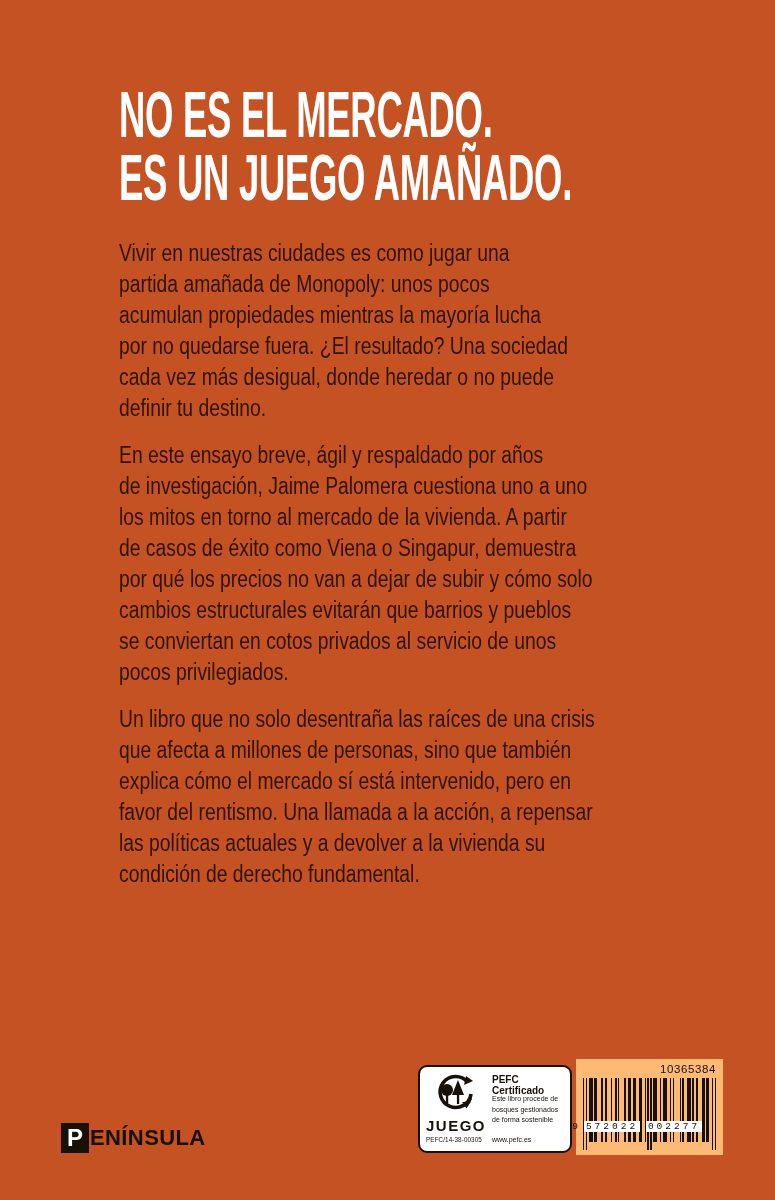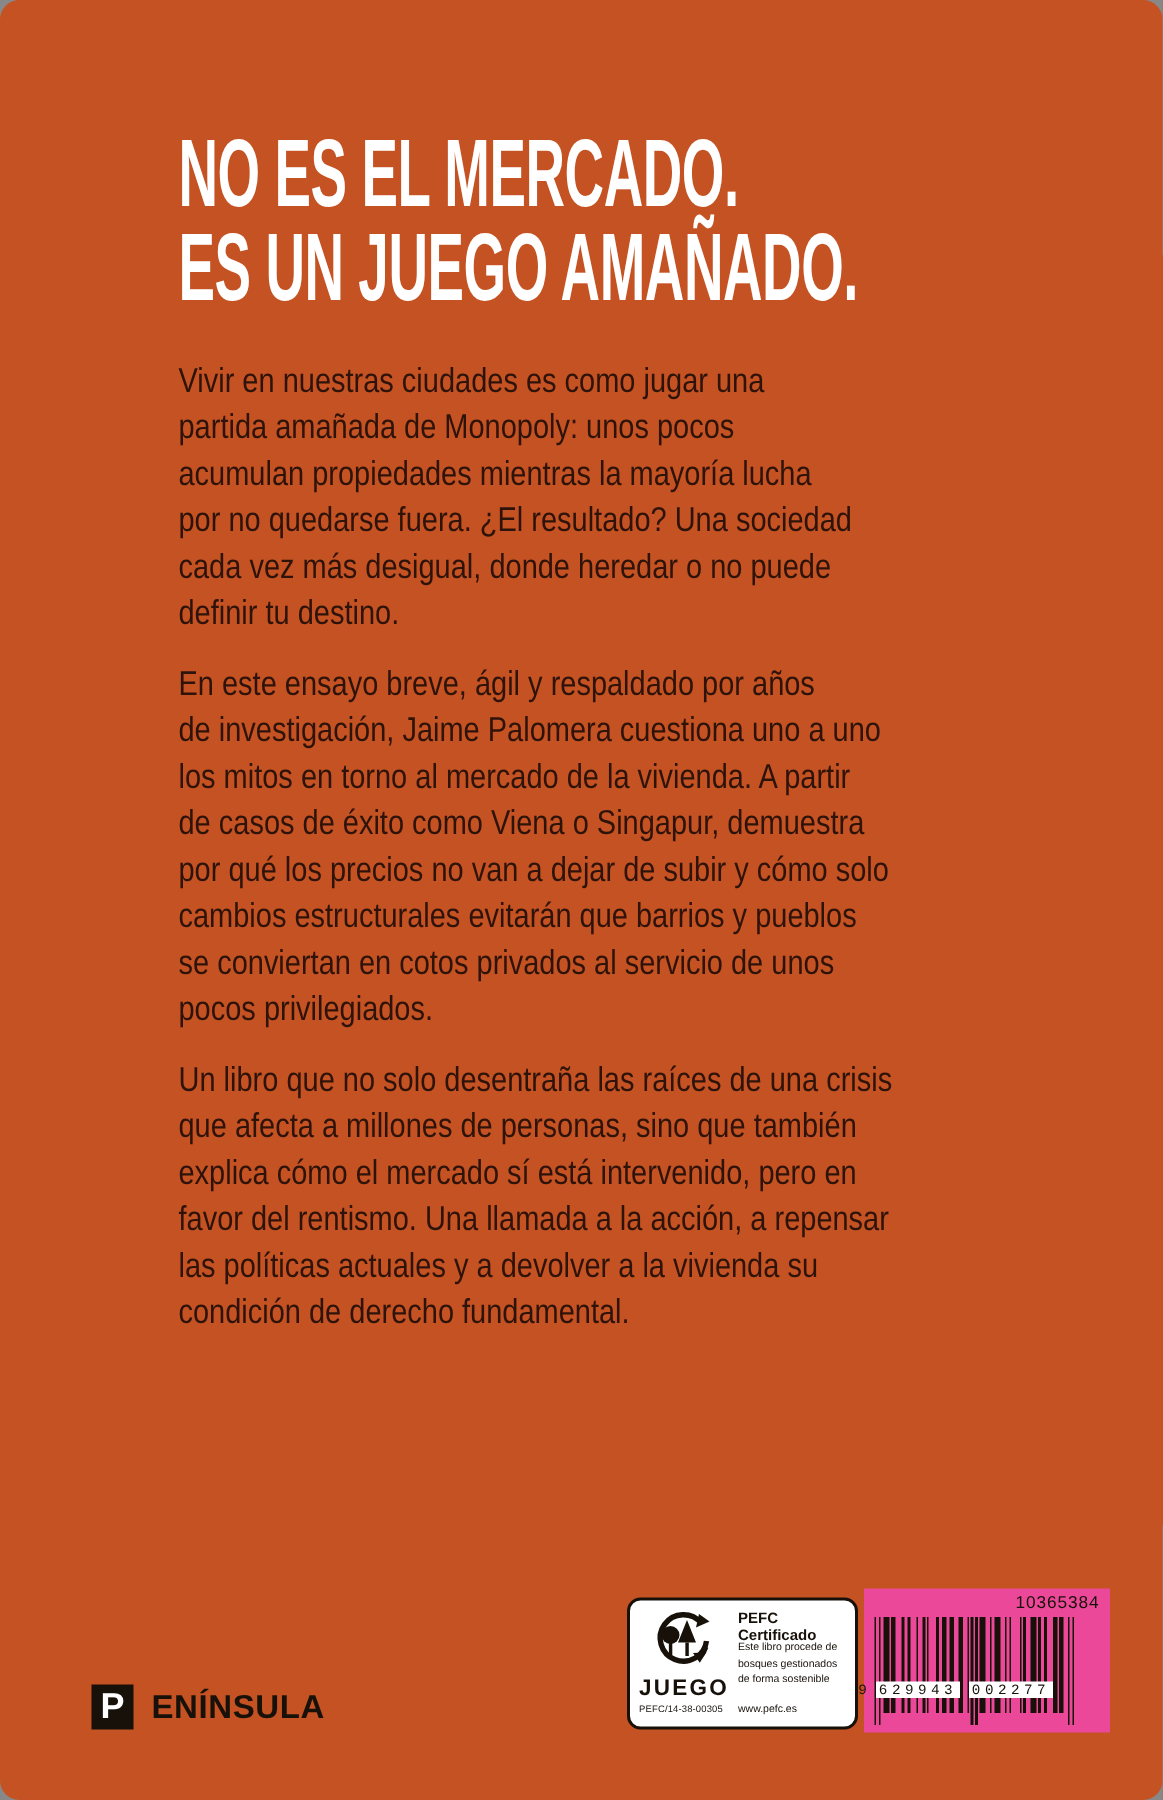--- a/index.html
+++ b/index.html
@@ -10,21 +10,20 @@
   }
   *{margin:0;padding:0;box-sizing:border-box;}
   html,body{background:#888;}
   body{font-family:"Liberation Sans",sans-serif;}
   .page{
     position:relative;
     width:775px;height:1200px;
     background:var(--background);
     overflow:hidden;
     margin:0 auto;
-    border-radius:13px;
   }
 
   
   .headline{
     position:absolute;left:119px;top:84px;
   }
   .headline-line{
     font-size:64px;
     font-weight:bold;
     line-height:62.5px;
@@ -64,21 +63,21 @@
     font-weight:bold;
     font-size:24px;
     display:flex;align-items:center;justify-content:center;
     line-height:30px;
   }
   .publisher-rest{
     font-size:22px;
     font-weight:bold;
     letter-spacing:0.4px;
     color:var(--black);
-    margin-left:12px;
+    margin-left:1px;
     line-height:30px;
   }
 
   
   .pefc{
     position:absolute;left:418px;top:1065px;
     width:154px;height:88px;
     background:#FFFFFF;
     border:2.5px solid var(--black);
     border-radius:9px;
@@ -95,22 +94,22 @@
   }
   .pefc-right{position:absolute;left:72px;top:0;width:76px;}
   .pefc-title{position:absolute;left:0;top:7px;font-size:10px;font-weight:bold;}
   .pefc-desc{position:absolute;left:0;top:27px;}
   .pefc-desc-line{font-size:7px;line-height:10.5px;}
   .pefc-url{position:absolute;left:0;top:69px;font-size:7px;}
 
   
   .barcode{
     position:absolute;left:576px;top:1059px;
-    width:164px;height:96px;
-    background:#ec4899;
+    width:147px;height:96px;
+    background:#fdba74;
     color:var(--black);
   }
   .barcode-top-number{
     position:absolute;top:4px;right:7px;
     font-size:11.5px;letter-spacing:0.6px;
   }
   .barcode-bars{
     position:absolute;left:7px;top:19px;width:133px;height:72px;
   }
   .bar{position:absolute;top:0;height:64px;background:var(--black);}
@@ -227,17 +226,17 @@
         <div class="bar" style="left: 99.4px; width: 1.4px;"></div>
         <div class="bar" style="left: 103.6px; width: 4.2px;"></div>
         <div class="bar" style="left: 109.2px; width: 1.4px;"></div>
         <div class="bar" style="left: 113.4px; width: 1.4px;"></div>
         <div class="bar" style="left: 119px; width: 2.8px;"></div>
         <div class="bar" style="left: 123.2px; width: 2.8px;"></div>
         <div class="bar tall" style="left: 128.8px; width: 1.4px;"></div>
         <div class="bar tall" style="left: 131.6px; width: 1.4px;"></div>
       </div>
     <div class="barcode-digit-9">9</div>
-    <div class="barcode-group g1">629943</div>
+    <div class="barcode-group g1">572022</div>
     <div class="barcode-group g2">002277</div>
   </div>
 
 </div>
 
 </body></html>

